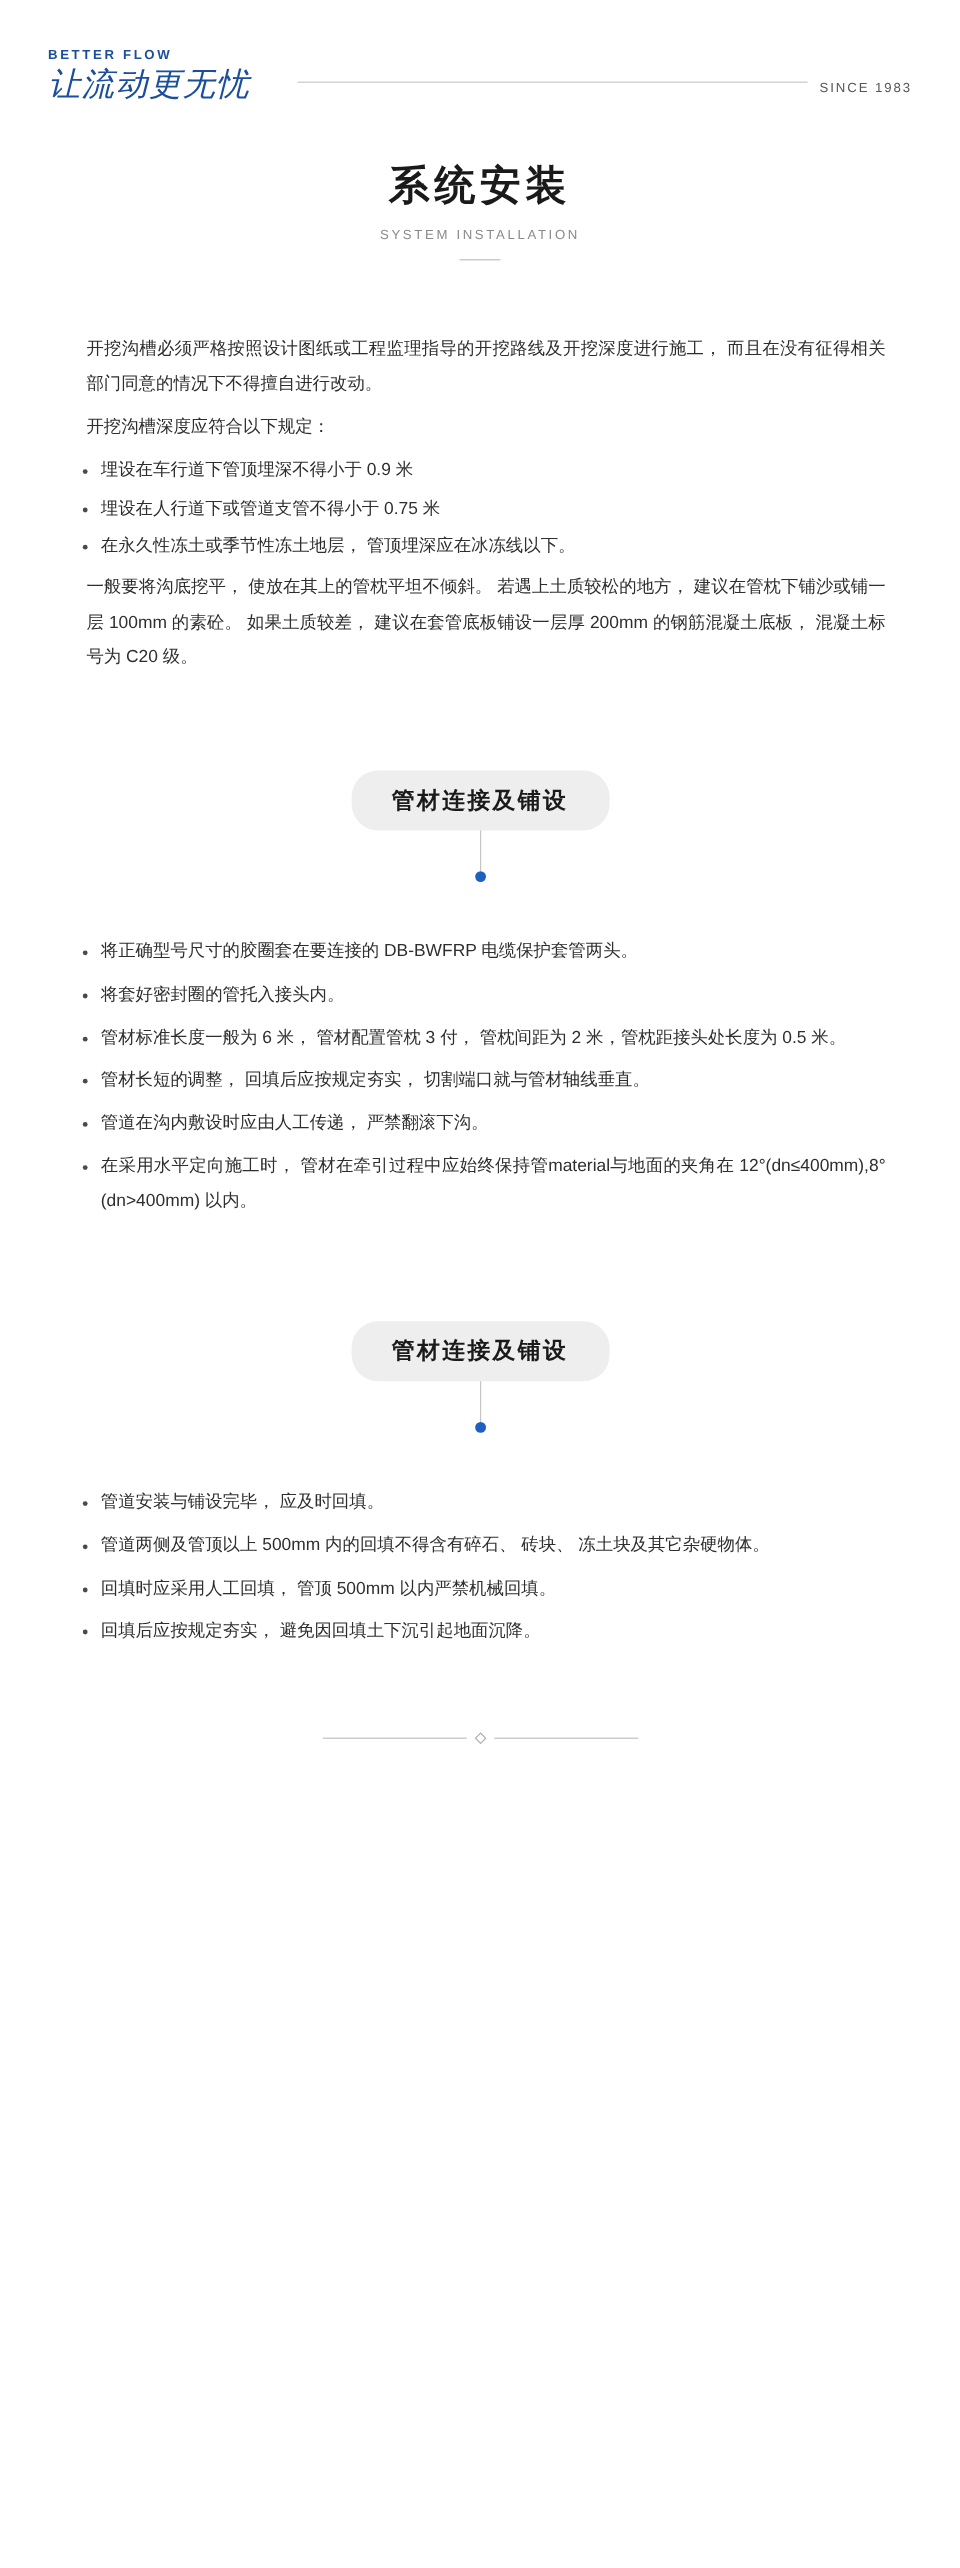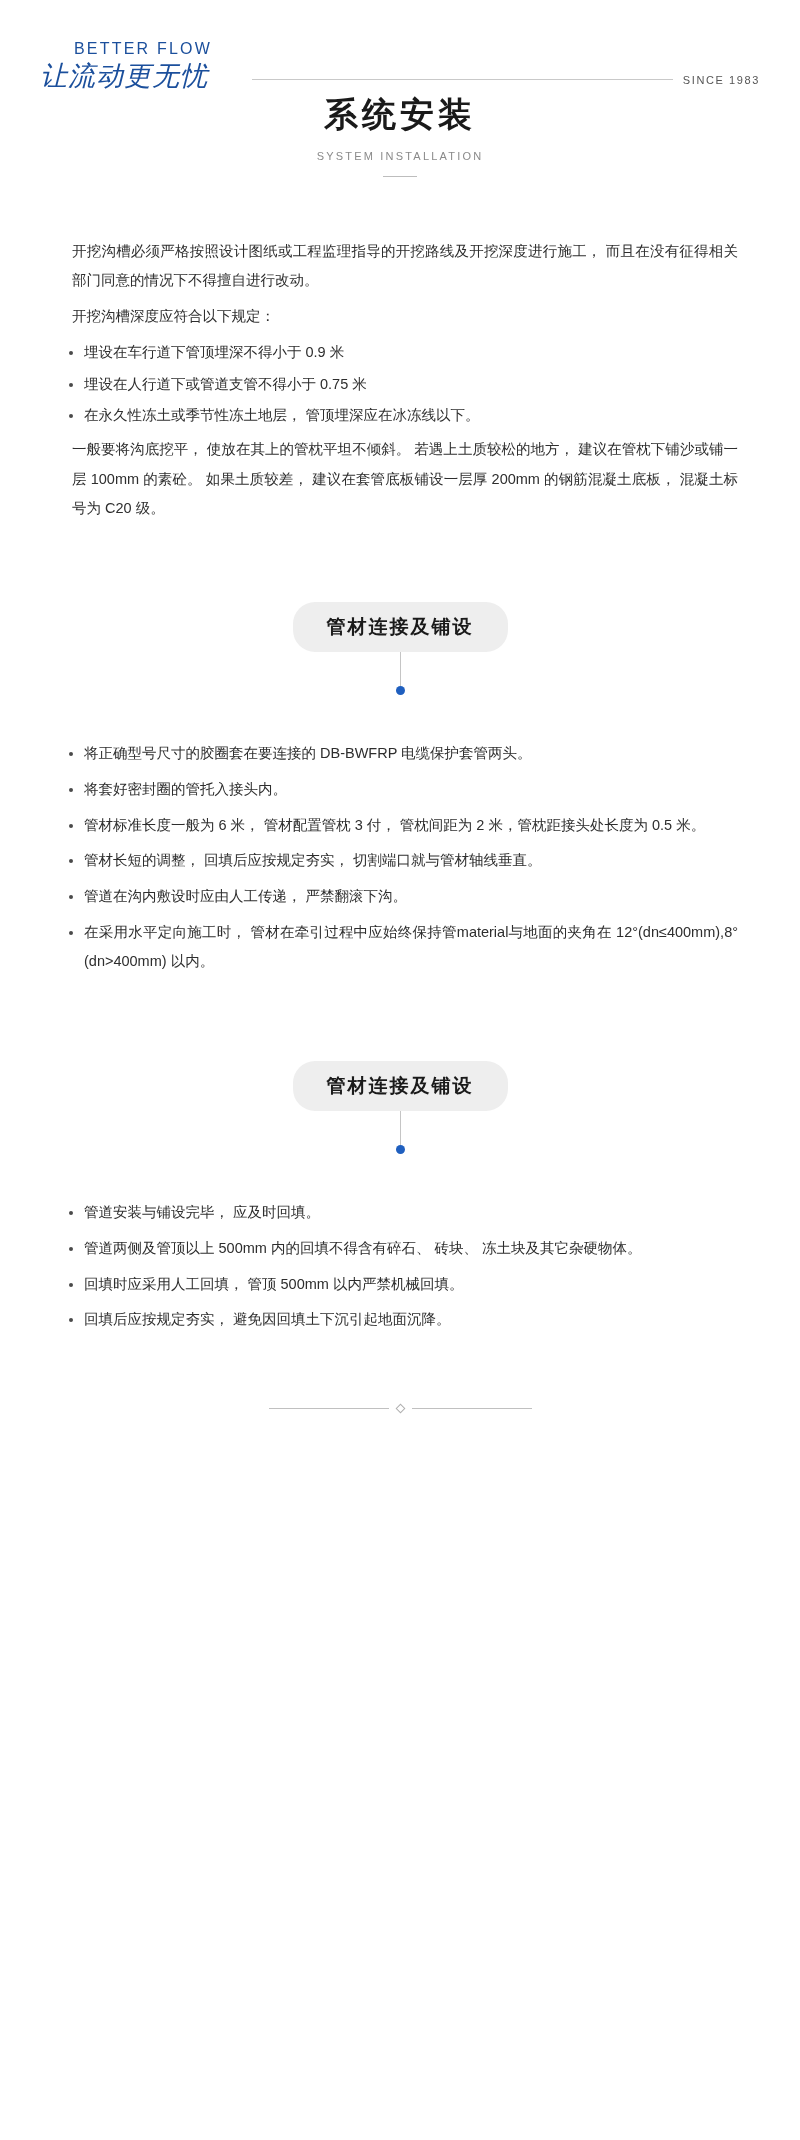--- a/index.html
+++ b/index.html
@@ -25,56 +25,55 @@
     justify-content: space-between;
     padding: 40px 40px 0 40px;
   }
   .brand {
     display: flex;
     flex-direction: column;
     gap: 4px;
   }
   .brand-en {
     color: #1b4f9c;
-    font-size: 16px;
+    font-size: 11px;
     letter-spacing: 2.2px;
-    font-weight: normal;
-    margin-left: 34px;
+    font-weight: bold;
   }
   .brand-cn {
     color: #1b4f9c;
     font-size: 27px;
     font-weight: normal;
     font-style: italic;
     letter-spacing: 1px;
     line-height: 1.1;
   }
   .since-wrap {
     display: flex;
-    align-items: center;
     gap: 10px;
     padding-bottom: 6px;
     flex: 1;
     margin-left: 40px;
   }
   .since-rule {
     flex: 1;
     height: 1px;
     background: #c9c9c9;
   }
   .since-text {
     color: #555;
     font-size: 11px;
     letter-spacing: 1.6px;
     white-space: nowrap;
   }
 
   
   .title-block {
     text-align: center;
+    margin-top: 46px;
   }
   .title-cn {
     font-size: 34px;
     font-weight: bold;
     color: #1a1a1a;
     letter-spacing: 4px;
   }
   .title-en {
     margin-top: 12px;
     font-size: 11px;

